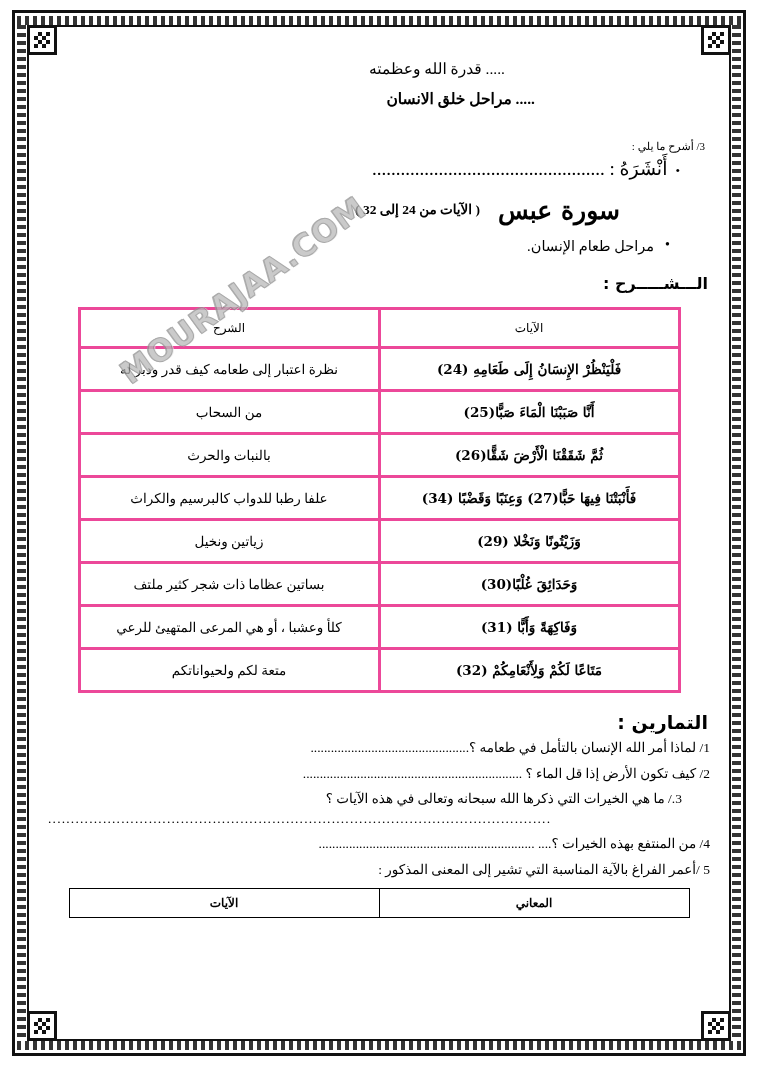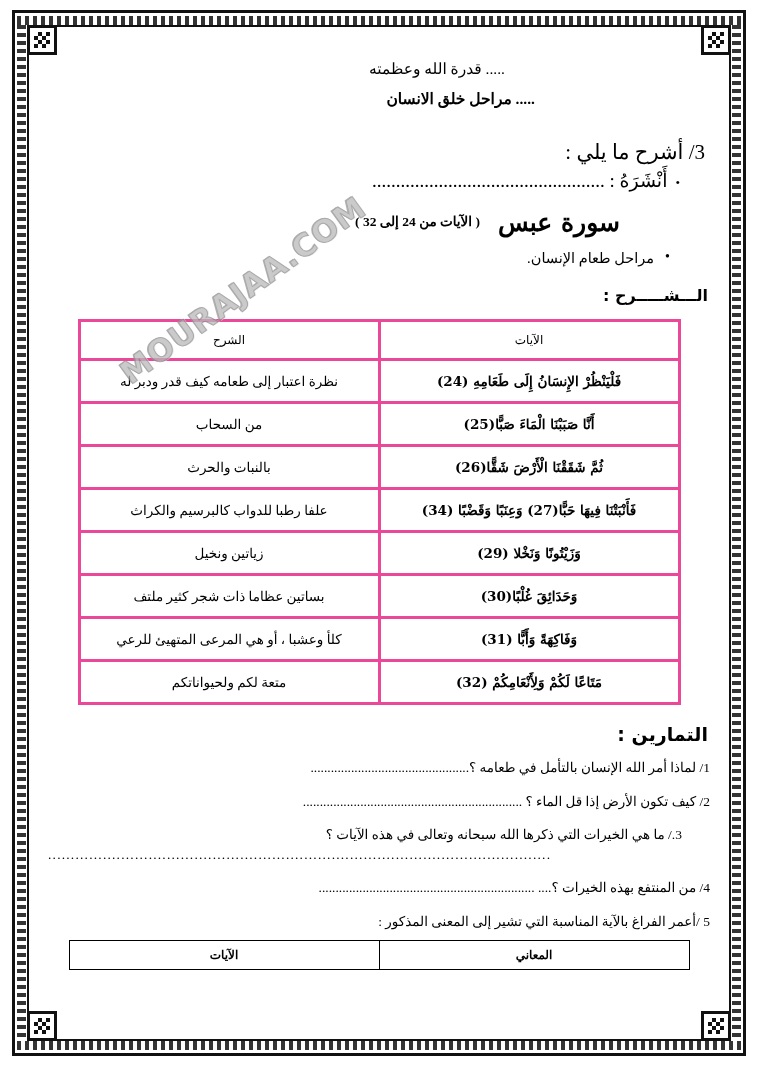--- a/index.html
+++ b/index.html
@@ -95,21 +95,21 @@
     padding-left: 0;
     padding-right: 0;
   }
   .lead-lines div { padding-left: 18px; }
   .lead-lines .l1 { padding-right: 175px; }
   .lead-lines .l2 { padding-right: 205px; }
   .lead-lines .l3 { padding-right: 175px; font-weight: bold; }
 
   .q3 {
     margin-top: 26px;
-    font-size: 21px;
+    font-size: 11px;
     padding-right: 5px;
   }
   .bullet-dotted {
     margin-top: 4px;
     font-size: 19px;
     padding-right: 30px;
     white-space: nowrap;
   }
   .bullet-dotted .dot::before {
     content: "\2022";
@@ -204,21 +204,21 @@
   .exercises-title {
     font-family: "DejaVu Sans", sans-serif;
     font-weight: 700;
     font-size: 19px;
     margin-top: 18px;
     padding-right: 2px;
   }
   .ex-line {
     font-size: 13.5px;
     line-height: 1.6;
-    margin-top: 12px;
+    margin-top: 4px;
     white-space: nowrap;
     overflow: hidden;
   }
   .ex-line.indent { padding-right: 28px; }
   .dots-line {
     font-size: 13.5px;
     text-align: left;
     letter-spacing: 1.2px;
     line-height: 1.4;
   }

